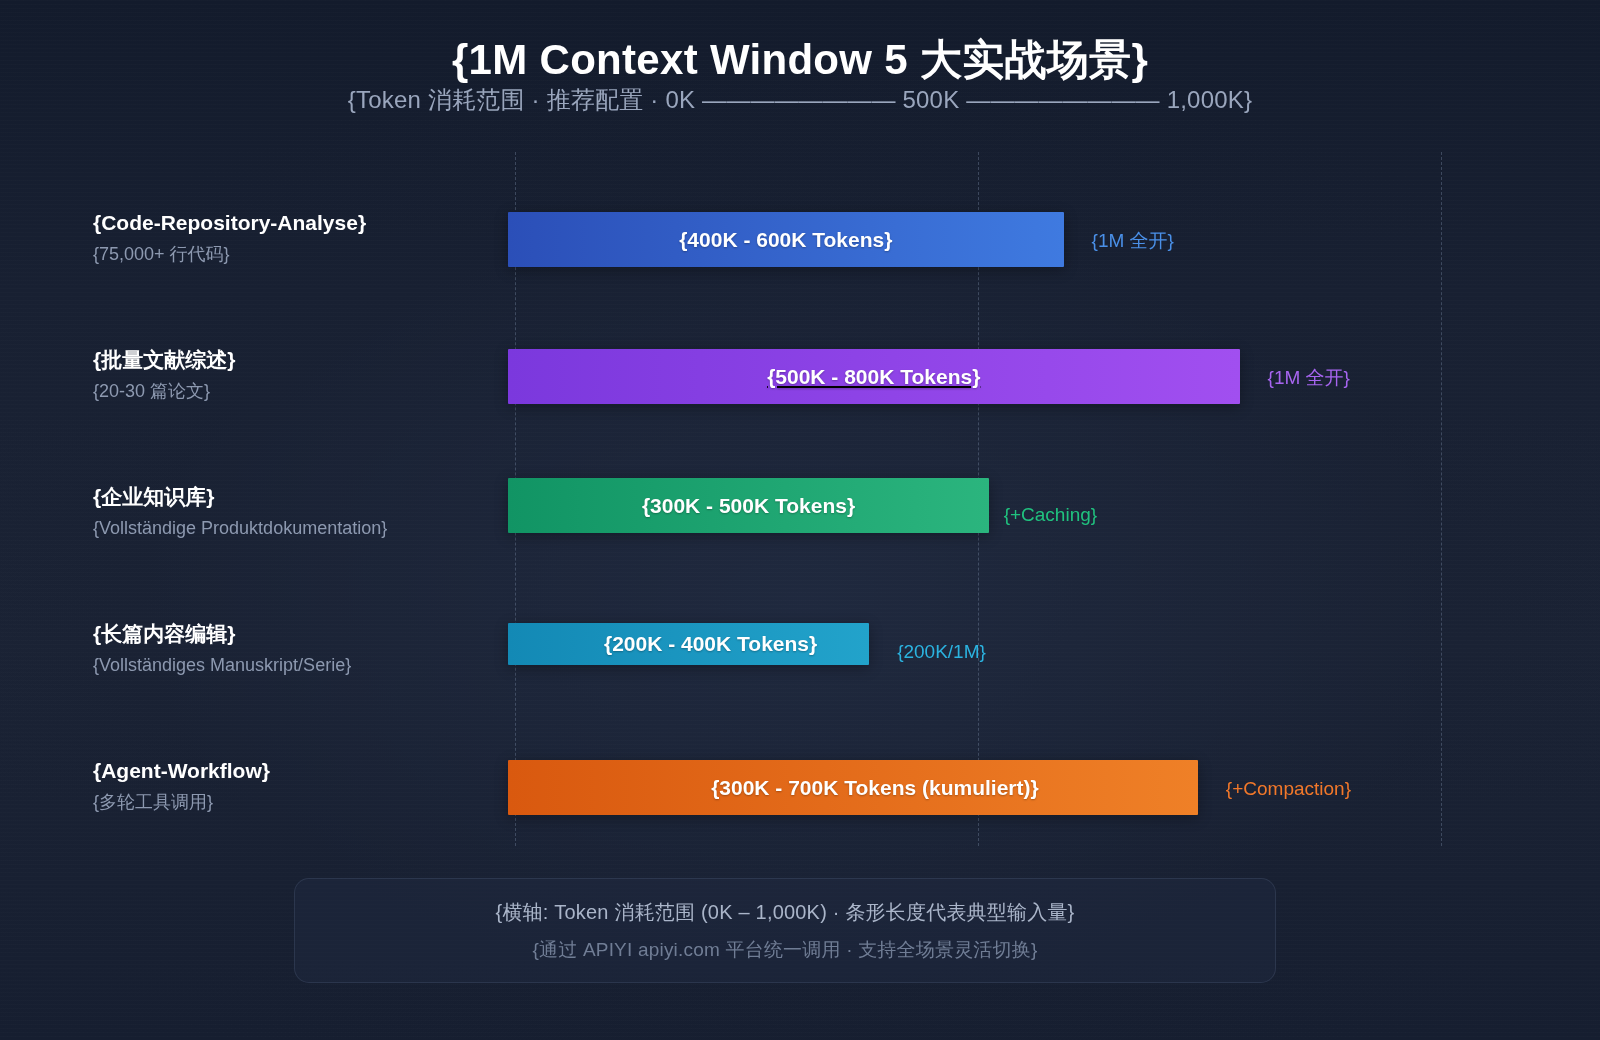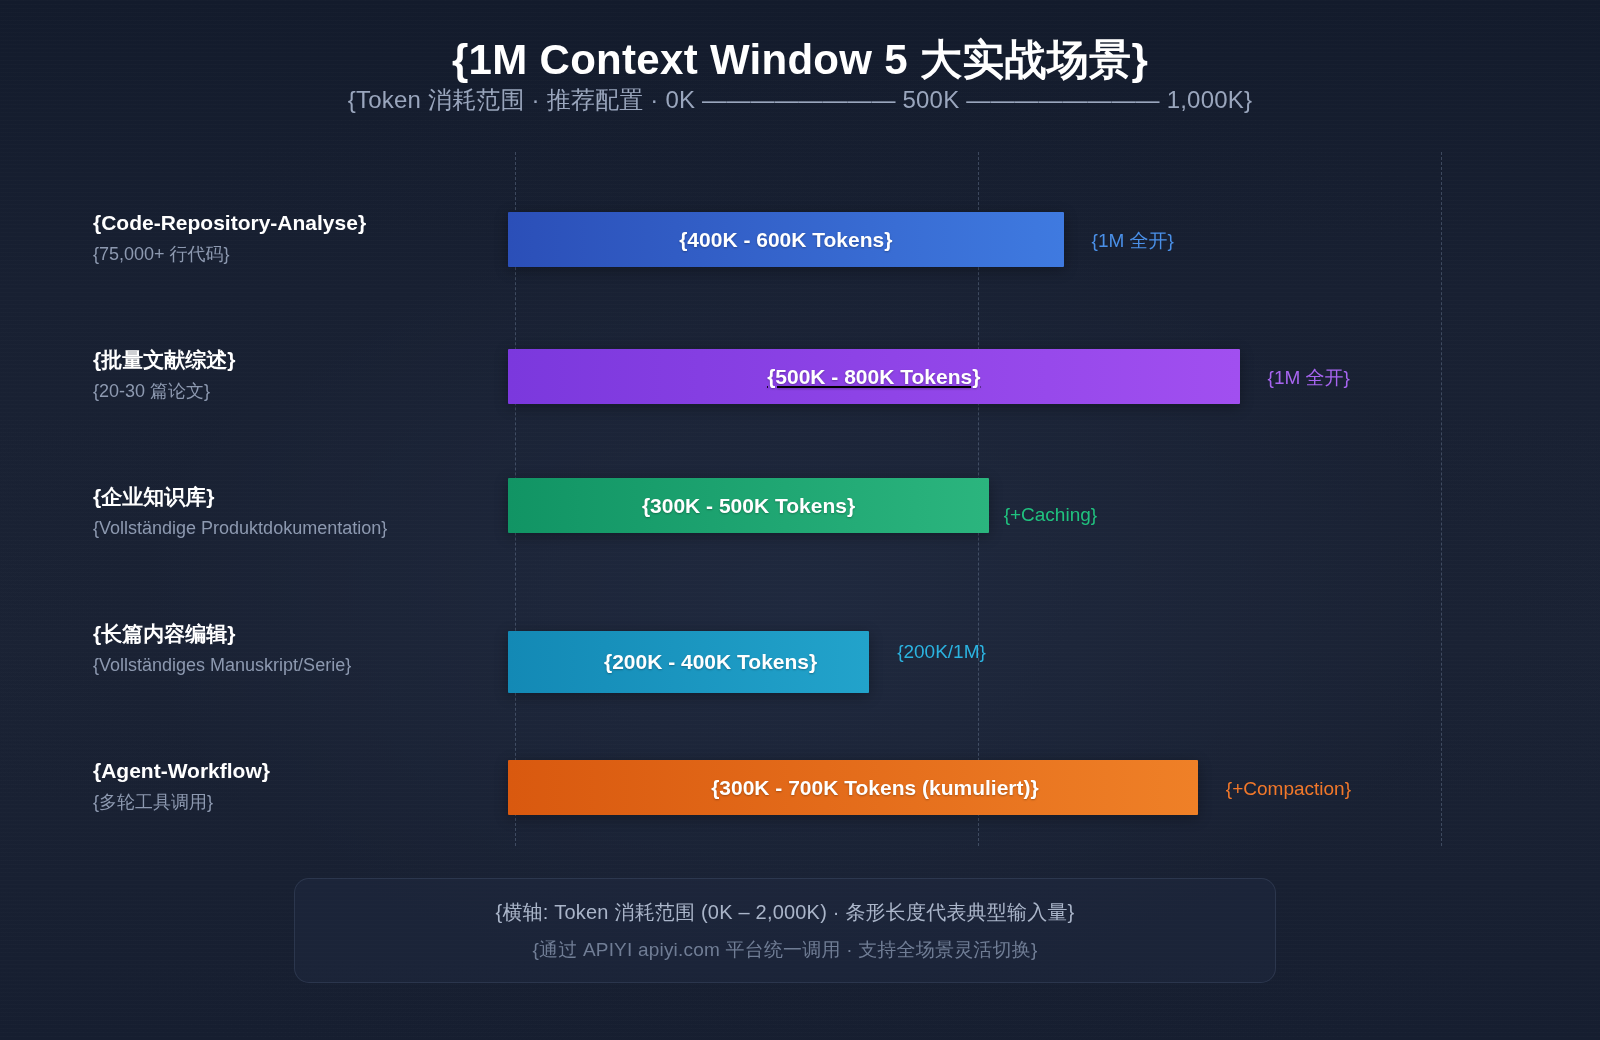--- a/index.html
+++ b/index.html
@@ -177,34 +177,34 @@
         <div class="bar" style="left: 472px; top: 4px; width: 481px; height: 55px; background: linear-gradient(90deg, rgb(17, 148, 100) 0%, rgb(43, 181, 126) 100%);">
           <span class="bar-label">{300K - 500K Tokens}</span>
         </div>
         <div class="bar-tag" style="left: 967.63px; top: 30.5px; color: rgb(32, 194, 127);">{+Caching}</div>
       </div>
       <div class="row" style="top: 611px;">
         <div class="row-labels" style="top: 10px;">
           <div class="row-title">{长篇内容编辑}</div>
           <div class="row-sub">{Vollständiges Manuskript/Serie}</div>
         </div>
-        <div class="bar" style="left: 472px; top: 20px; width: 361.14px; height: 62px; background: linear-gradient(90deg, rgb(19, 137, 181) 0%, rgb(34, 163, 203) 100%); padding-left: 44px;">
+        <div class="bar" style="left: 472px; top: 12px; width: 361.14px; height: 42px; background: linear-gradient(90deg, rgb(19, 137, 181) 0%, rgb(34, 163, 203) 100%); padding-left: 44px;">
           <span class="bar-label">{200K - 400K Tokens}</span>
         </div>
         <div class="bar-tag" style="left: 861.14px; top: 30.5px; color: rgb(43, 179, 224);">{200K/1M}</div>
       </div>
       <div class="row" style="top: 748px;">
         <div class="row-labels" style="top: 10px;">
           <div class="row-title">{Agent-Workflow}</div>
           <div class="row-sub">{多轮工具调用}</div>
         </div>
         <div class="bar" style="left: 472px; top: 12px; width: 689.87px; height: 55px; background: linear-gradient(90deg, rgb(217, 89, 15) 0%, rgb(239, 128, 39) 100%); padding-left: 44px;">
           <span class="bar-label">{300K - 700K Tokens (kumuliert)}</span>
         </div>
         <div class="bar-tag" style="left: 1189.87px; top: 30.5px; color: rgb(242, 120, 42);">{+Compaction}</div>
       </div>
     </div>
 
   <div class="footnote">
-    <div class="foot-line1">{横轴: Token 消耗范围 (0K – 2,000K) · 条形长度代表典型输入量}</div>
+    <div class="foot-line1">{横轴: Token 消耗范围 (0K – 1,000K) · 条形长度代表典型输入量}</div>
     <div class="foot-line2">{通过 APIYI apiyi.com 平台统一调用 · 支持全场景灵活切换}</div>
   </div>
 </div>
 
 </body></html>

